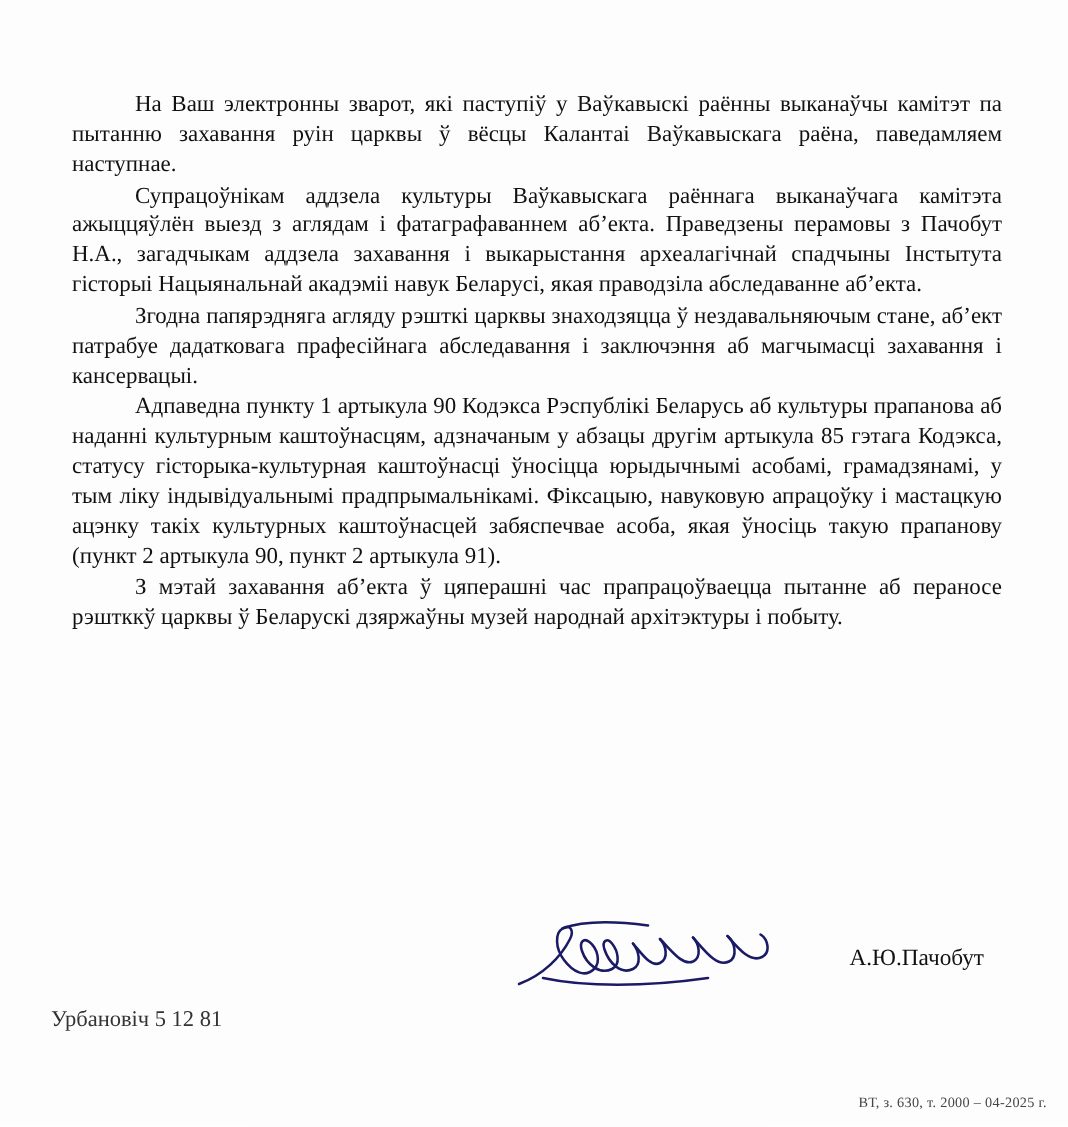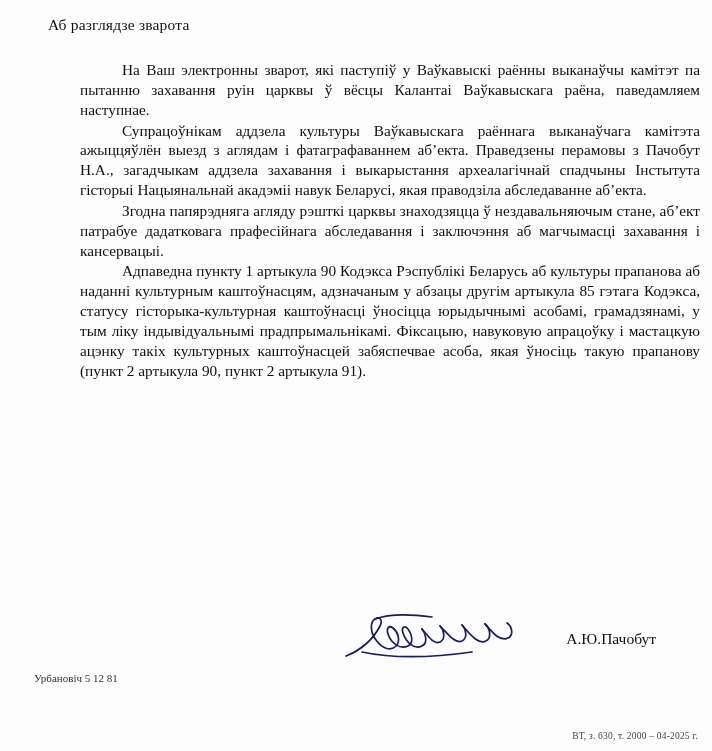--- a/index.html
+++ b/index.html
@@ -31,21 +31,20 @@
   }
   .body-text {
     position: absolute;
     left: 48px;
     top: 60px;
     width: 620px;
     font-size: 15.3px;
     line-height: 1.30;
     text-align: justify;
     text-justify: inter-word;
-    margin-left: 32px;
   }
   .body-text p {
     margin: 0 0 0.06em 0;
     text-indent: 42px;
   }
   .sign-row {
     position: absolute;
     left: 48px;
     top: 624px;
     width: 620px;
@@ -67,45 +66,45 @@
     position: absolute;
     left: 292px;
     top: -12px;
     width: 190px;
     height: 52px;
   }
   .footer-left {
     position: absolute;
     left: 34px;
     top: 672px;
-    font-size: 11px;
+    font-size: 15px;
     color: #333;
     font-family: "Liberation Serif", serif;
   }
   .footer-right {
     position: absolute;
     right: 14px;
     bottom: 10px;
     font-size: 9.5px;
     color: #444;
     letter-spacing: .2px;
   }
 </style>
 </head>
 <body>
 
 <div class="page">
 
-  <div class="subject">Аб разглядзе зварота</div>
 
   <div class="body-text">
     <p>На Ваш электронны зварот, які паступіў у Ваўкавыскі раённы выканаўчы камітэт па пытанню захавання руін царквы ў вёсцы Калантаі Ваўкавыскага раёна, паведамляем наступнае.</p>
     <p>Супрацоўнікам аддзела культуры Ваўкавыскага раённага выканаўчага камітэта ажыццяўлён выезд з аглядам і фатаграфаваннем аб’екта. Праведзены перамовы з Пачобут Н.А., загадчыкам аддзела захавання і выкарыстання археалагічнай спадчыны Інстытута гісторыі Нацыянальнай акадэміі навук Беларусі, якая праводзіла абследаванне аб’екта.</p>
     <p>Згодна папярэдняга агляду рэшткі царквы знаходзяцца ў нездавальняючым стане, аб’ект патрабуе дадатковага прафесійнага абследавання і заключэння аб магчымасці захавання і кансервацыі.</p>
     <p>Адпаведна пункту 1 артыкула 90 Кодэкса Рэспублікі Беларусь аб культуры прапанова аб наданні культурным каштоўнасцям, адзначаным у абзацы другім артыкула 85 гэтага Кодэкса, статусу гісторыка-культурная каштоўнасці ўносіцца юрыдычнымі асобамі, грамадзянамі, у тым ліку індывідуальнымі прадпрымальнікамі. Фіксацыю, навуковую апрацоўку і мастацкую ацэнку такіх культурных каштоўнасцей забяспечвае асоба, якая ўносіць такую прапанову (пункт 2 артыкула 90, пункт 2 артыкула 91).</p>
+    <p>З мэтай захавання аб’екта ў цяперашні час прапрацоўваецца пытанне аб пераносе рэштккў царквы ў Беларускі дзяржаўны музей народнай архітэктуры і побыту.</p>
   </div>
 
   <div class="sign-row">
 
     <svg class="signature" viewBox="0 0 190 52">
       <g fill="none" stroke="#1a1a66" stroke-width="1.7" stroke-linecap="round" stroke-linejoin="round">
         <path d="M6 44 C 22 38, 34 26, 40 14 C 43 8, 40 4, 35 7 C 30 10, 30 20, 36 28 C 42 36, 50 40, 56 34 C 61 29, 58 20, 53 16 C 49 13, 46 16, 48 22 C 51 31, 60 38, 68 34 C 74 31, 72 22, 68 17 C 65 13, 61 15, 63 21 C 66 30, 74 38, 82 34 C 88 31, 86 22, 82 17"></path>
         <path d="M82 17 C 88 24, 94 33, 100 30 C 106 27, 104 18, 100 14"></path>
         <path d="M100 14 C 108 22, 115 32, 122 29 C 128 26, 126 17, 122 13"></path>
         <path d="M122 13 C 130 22, 138 33, 146 29 C 152 26, 150 16, 145 12"></path>

